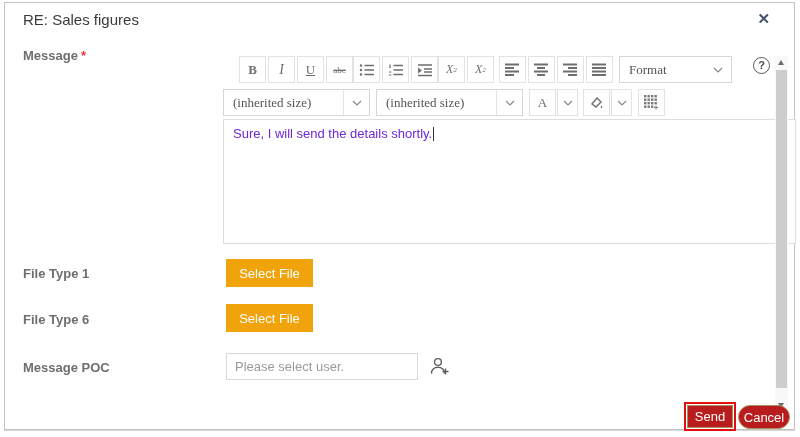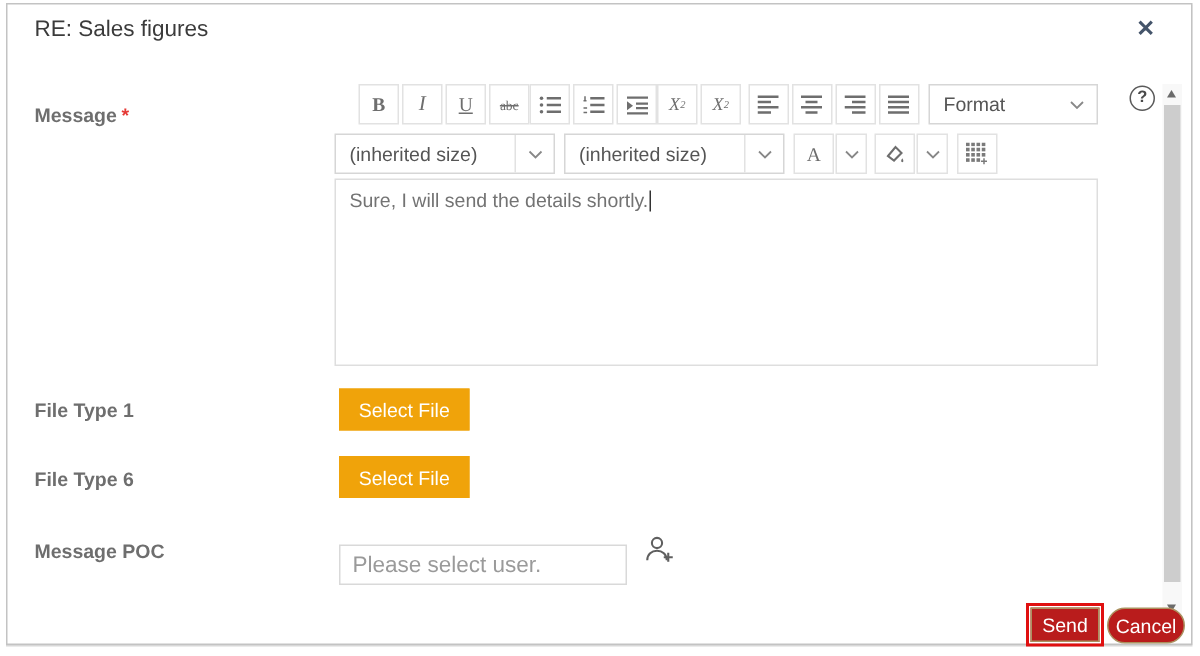--- a/index.html
+++ b/index.html
@@ -17,39 +17,39 @@
   .tbtn { width:27px; height:27px; background:#fff; border:1px solid #e2e2e2; color:#6e6e6e;
           display:flex; align-items:center; justify-content:center; font-family:"Liberation Serif", serif; cursor:pointer; }
   .tbtn svg { display:block; }
   .b-bold { font-weight:700; font-size:13px; }
   .b-italic { font-style:italic; font-size:14px; }
   .b-under { font-size:13px; text-decoration:underline; }
   .b-strike { font-size:9px; text-decoration:line-through; }
   .b-subsup { font-size:12px; font-style:italic; }
   .b-subsup sub, .b-subsup sup { font-size:7px; }
 
-  .dropdown { position:absolute; height:27px; background:#fff; border:1px solid #d6d6d6; display:flex; align-items:center; cursor:pointer; }
+  .dropdown { position:absolute; height:27px; background:#fff; border:1px solid #d6d6d6; display:flex; align-items:center; cursor:pointer;font-family:Liberation Serif, serif; }
   .dd-text { flex:1; padding-left:9px; font-size:13px; color:#555; white-space:nowrap; overflow:hidden; }
   .dd-chev { width:26px; height:100%; display:flex; align-items:center; justify-content:center; }
   .dd-chev.sep { border-left:1px solid #e2e2e2; }
 
   .split { position:absolute; display:flex; gap:1px; }
   .split .tbtn.narrow { width:21px; }
   .b-fontcolor { font-family:"Liberation Serif", serif; font-size:13px; color:#6e6e6e; }
 
   
-  .editor-content { position:absolute; left:218px; top:116px; width:509px; height:125px;
-                    border:1px solid #dedede; background:#fff; padding:6px 9px; font-size:13px; color:#737373; }
+  .editor-content { position:absolute; left:218px; top:116px; width:573px; height:125px;
+                    border:1px solid #dedede; background:#fff; padding:6px 9px; font-size:13px; color:#6d28d9; }
   .caret { display:inline-block; width:1px; height:14px; background:#333; vertical-align:text-bottom; margin-left:1px; }
 
   
   .select-file { position:absolute; left:221px; width:87px; height:28px; background:#F0A30A; border:1px solid #F0A30A;
                  color:#fff; font-size:13px; display:flex; align-items:center; justify-content:center; cursor:pointer; }
   .poc-input { position:absolute; left:221px; top:350px; width:192px; height:27px; border:1px solid #d9d9d9;
-               padding:0 8px; font-size:15px; color:#444; font-family:"Liberation Sans", sans-serif;margin-top:10px; }
+               padding:0 8px; font-size:13px; color:#444; font-family:"Liberation Sans", sans-serif; }
   .poc-input::placeholder { color:#9a9a9a; }
   .person { position:absolute; left:424px; top:353px; cursor:pointer; }
 
   .help { position:absolute; left:748px; top:54px; width:17px; height:17px; border:1.5px solid #5a5a5a; border-radius:50%;
           color:#4a4a4a; font-size:11px; font-weight:700; text-align:center; line-height:14px; }
 
   
   .scrollbar { position:absolute; left:770px; top:53px; width:13px; height:356px; background:#f8f8f8; }
   .sb-up, .sb-down { position:absolute; left:3px; width:0; height:0; border-left:3.5px solid transparent; border-right:3.5px solid transparent; }
   .sb-up { top:4px; border-bottom:5px solid #6b6b6b; }
@@ -64,21 +64,21 @@
   .cancel-btn { position:absolute; left:733px; top:402px; width:52px; height:24px;border-radius:12px; }
 </style>
 </head>
 <body>
 
 <div class="dialog">
 
   <div class="title">RE: Sales figures</div>
   <div class="close">✕</div>
 
-  <div class="label" style="top:66px;">
+  <div class="label" style="top:45px;">
     <span>Message</span><span class="req">*</span>
   </div>
 
   <div class="tb-group" style="left:234px; top:53px;">
     <div class="tbtn b-bold">B</div>
     <div class="tbtn b-italic">I</div>
     <div class="tbtn b-under">U</div>
     <div class="tbtn b-strike">abc</div>
   </div>
 

